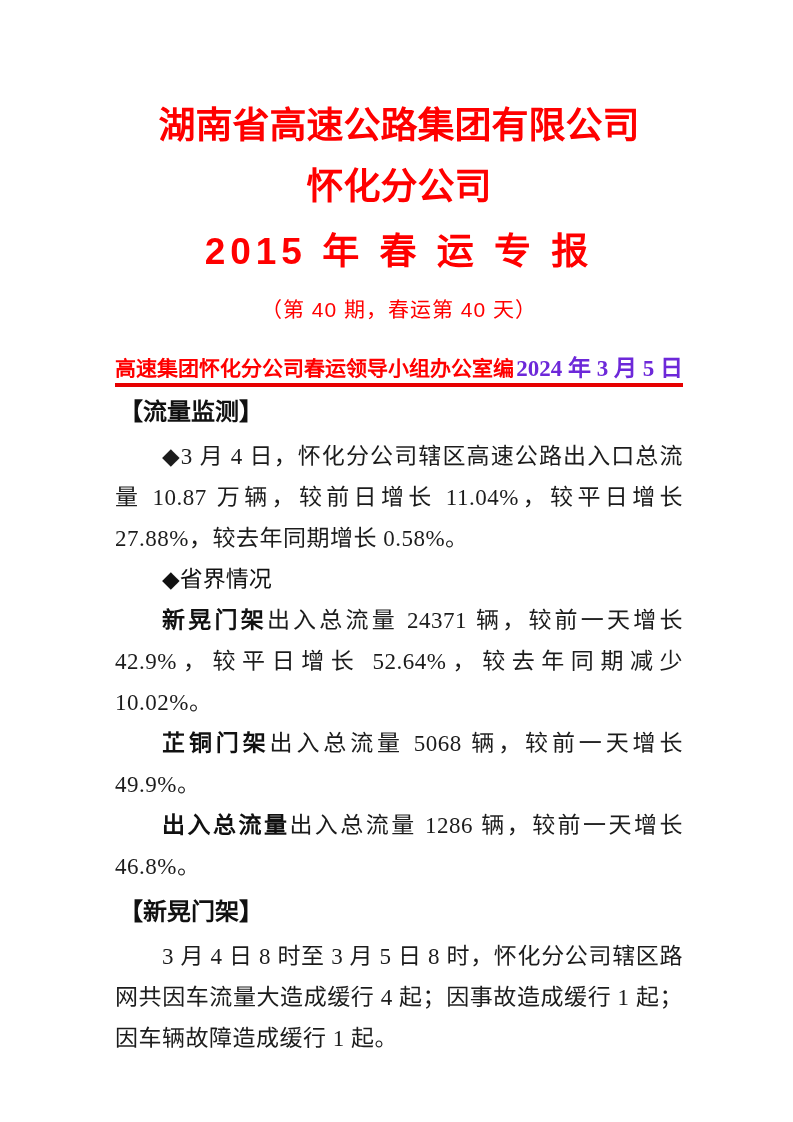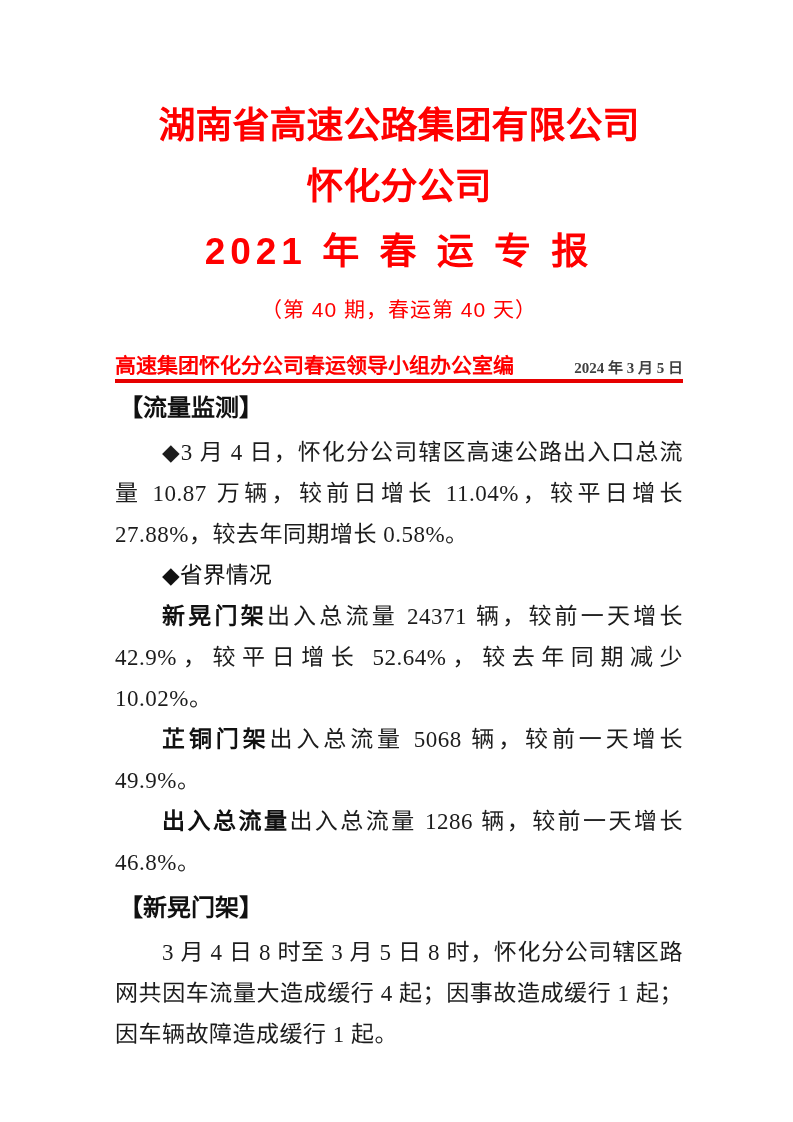--- a/index.html
+++ b/index.html
@@ -53,24 +53,24 @@
     border-bottom: 4px solid #e60000;
   }
   .masthead .editor {
     color: #ff0000;
     font-family: "Liberation Sans", "DejaVu Sans", sans-serif;
     font-weight: 700;
     font-size: 21px;
     white-space: nowrap;
   }
   .masthead .issue-date {
-    color: #404040;
+    color: #6d28d9;
     font-family: "Liberation Serif", "DejaVu Serif", serif;
     font-weight: 700;
-    font-size: 15px;
+    font-size: 23px;
     white-space: nowrap;
     text-align: center;
   }
   
   .body {
     margin-top: 3px;
   }
   .sec-header {
     font-family: "Liberation Sans", "DejaVu Sans", sans-serif;
     font-weight: 700;
@@ -104,21 +104,21 @@
   }
 </style>
 </head>
 <body>
 
 <div class="page">
   <div class="doc">
 
     <div class="title">湖南省高速公路集团有限公司</div>
     <div class="title title-line2">怀化分公司</div>
-    <div class="title title-line3">2021 年 春 运 专 报</div>
+    <div class="title title-line3">2015 年 春 运 专 报</div>
     <div class="subtitle">（第 40 期，春运第 40 天）</div>
 
     <div class="masthead">
       <span class="editor">高速集团怀化分公司春运领导小组办公室编</span>
       <span class="issue-date">2024 年 3 月 5 日</span>
     </div>
 
     <div class="body">
 
       <div class="sec-header">【流量监测】</div>

